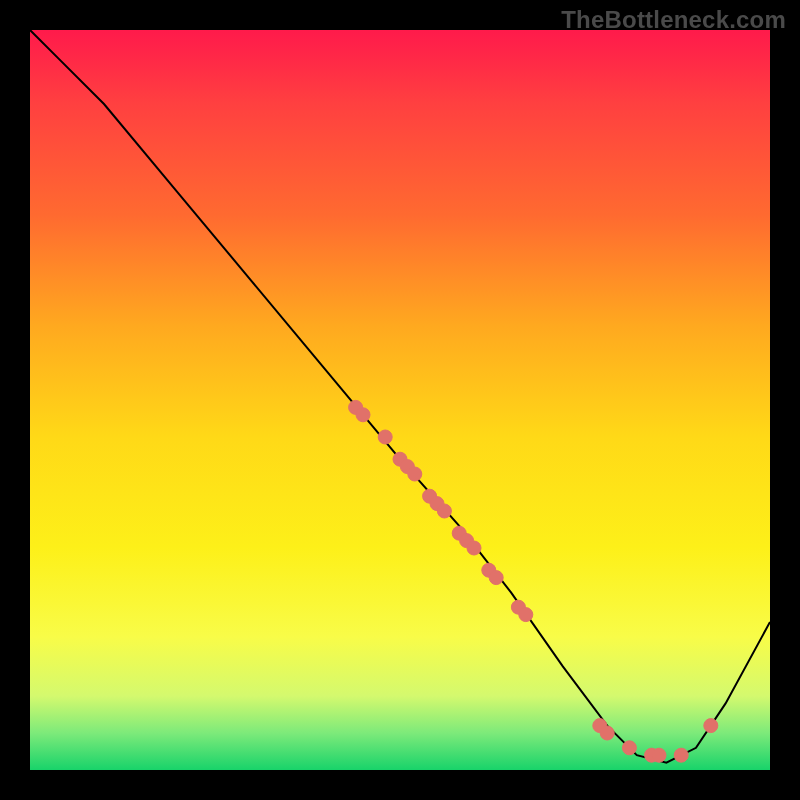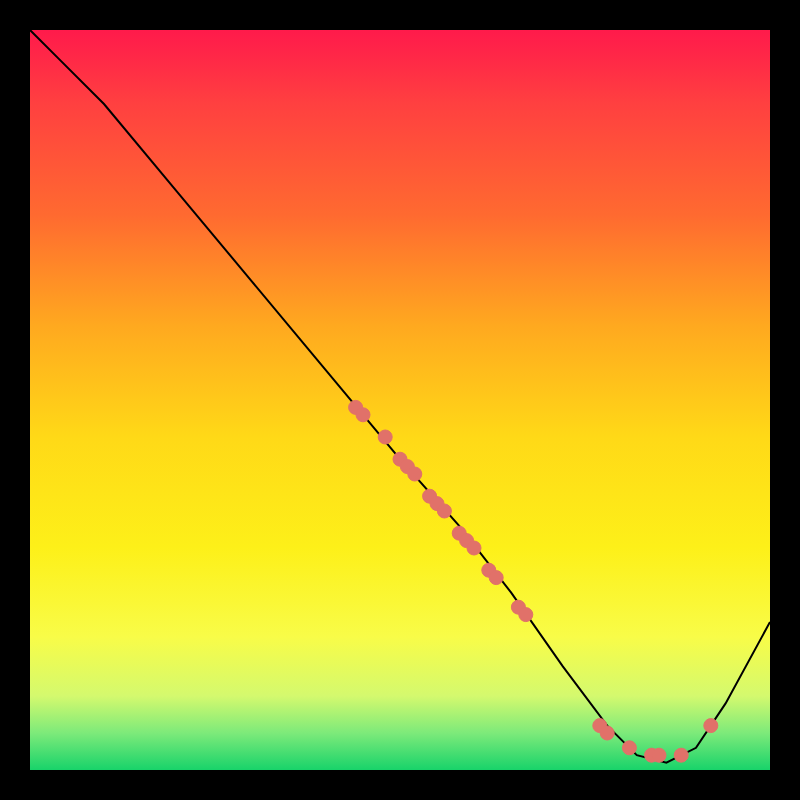--- a/index.html
+++ b/index.html
@@ -68,20 +68,21 @@
   }
   circle.marker {
     fill: #e17169;
     stroke: #e17169;
   }
 </style>
 </head>
 <body>
 
 <div class="frame">
+  <div class="watermark">TheBottleneck.com</div>
 
   <div class="plot-area">
     <div class="gradient"></div>
 
     <svg class="curve" viewBox="0 0 740 740" preserveAspectRatio="none">
       <path class="main-line" id="curve-path" d="M0.0 0.0 L29.6 29.6 L74.0 74.0 L148.0 162.8 L222.0 251.6 L296.0 340.4 L370.0 429.2 L429.2 495.8 L481.0 562.4 L532.8 636.4 L577.2 695.6 L606.8 725.2 L636.4 732.6 L666.0 717.8 L695.6 673.4 L740.0 592.0"></path>
       <g id="markers-group">
           <circle class="marker" cx="325.6" cy="377.4" r="7"></circle>
           <circle class="marker" cx="333.0" cy="384.8" r="7"></circle>
           <circle class="marker" cx="355.2" cy="407.0" r="7"></circle>

